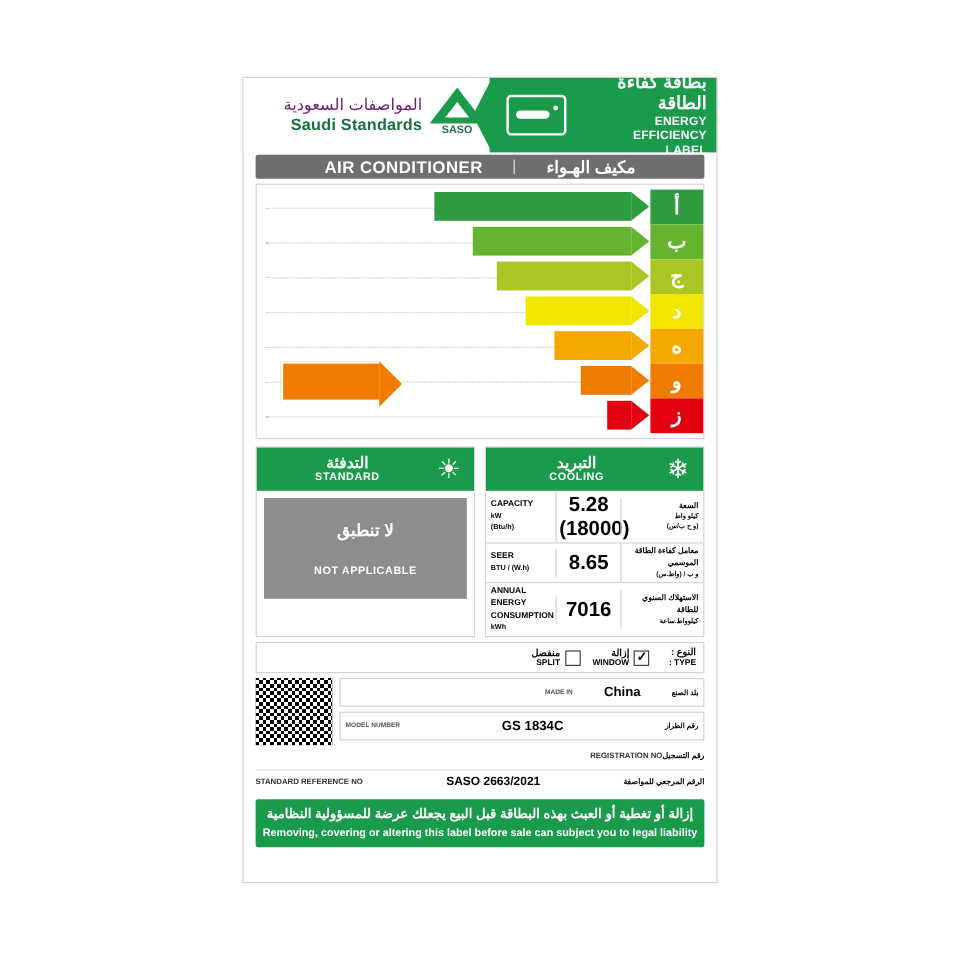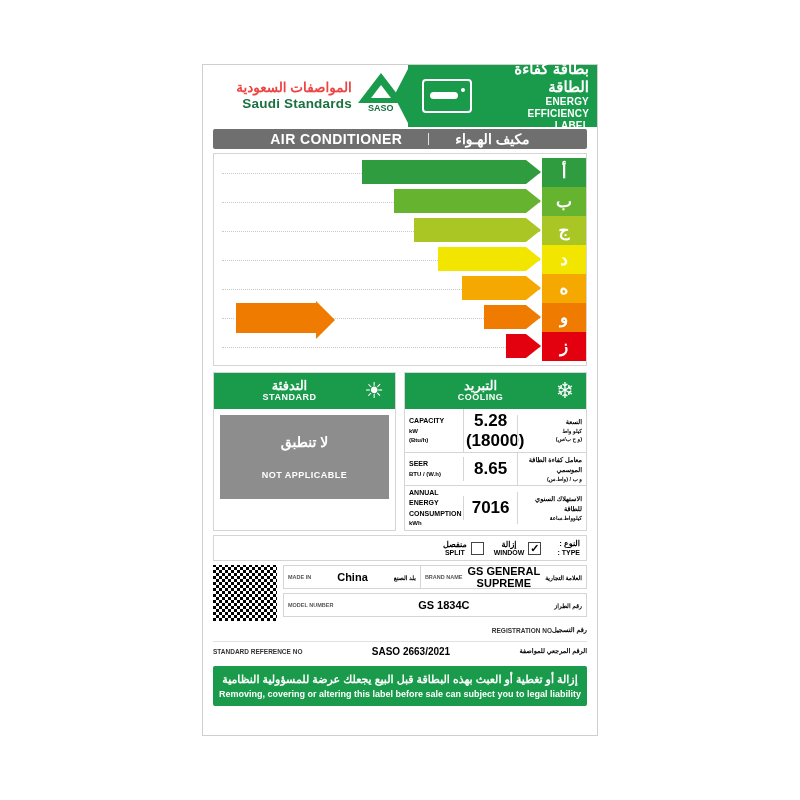--- a/index.html
+++ b/index.html
@@ -43,22 +43,22 @@
     padding-right: 4px;
     box-sizing: border-box;
   }
   .saso-text {
     text-align: right;
     line-height: 1.15;
     padding-right: 4px;
   }
   .saso-ar {
     font-size: 13.5px;
-    font-weight: bold;
-    color: #ef4444;
+    font-weight: normal;
+    color: #701a75;
     direction: rtl;
   }
   .saso-en {
     font-size: 13.5px;
     font-weight: bold;
     color: #18713f;
     letter-spacing: .2px;
   }
   .saso-mark {
     width: 46px;
@@ -384,21 +384,21 @@
     height: 13px;
     border: 1px solid #444;
     display: flex;
     align-items: center;
     justify-content: center;
     font-size: 11px;
     line-height: 1;
     color: #000;
     box-sizing: border-box;
   }
-  .chk .lbl { text-align: center; line-height: 1.15; }
+  .chk .lbl { text-align: right; line-height: 1.15; }
   .chk .lbl .en { font-size: 7px; }
 
   
   .info-wrap {
     display: flex;
     flex-direction: row-reverse;
     margin: 4px 10px 0 10px;
     gap: 6px;
   }
   .info-left { flex: 1; }
@@ -628,25 +628,20 @@
         <div class="lbl">
           <div>منفصل</div>
           <div class="en">SPLIT</div>
         </div>
       </div>
     </div>
 
     <div class="info-wrap">
       <div class="info-left">
         <div class="info-field">
-          <div style="display:flex;flex-direction:row-reverse;align-items:center;flex:1;height:100%;border-left:1px solid #d5d5d5;">
-            <div class="ff-ar">العلامة التجارية</div>
-            <div class="ff-val">GS GENERAL SUPREME</div>
-            <div class="ff-en">BRAND NAME</div>
-          </div>
           <div style="display:flex;flex-direction:row-reverse;align-items:center;width:45%;height:100%;">
             <div class="ff-ar">بلد الصنع</div>
             <div class="ff-val">China</div>
             <div class="ff-en">MADE IN</div>
           </div>
         </div>
         <div class="info-field">
           <div class="ff-ar">رقم الطراز</div>
           <div class="ff-val">GS 1834C</div>
           <div class="ff-en">MODEL NUMBER</div>

